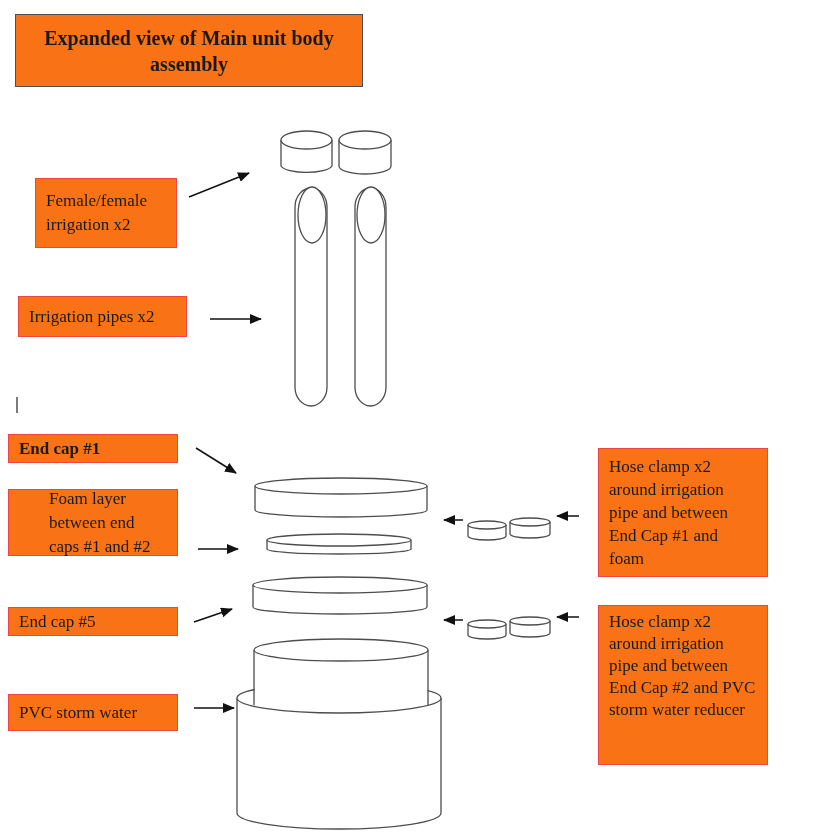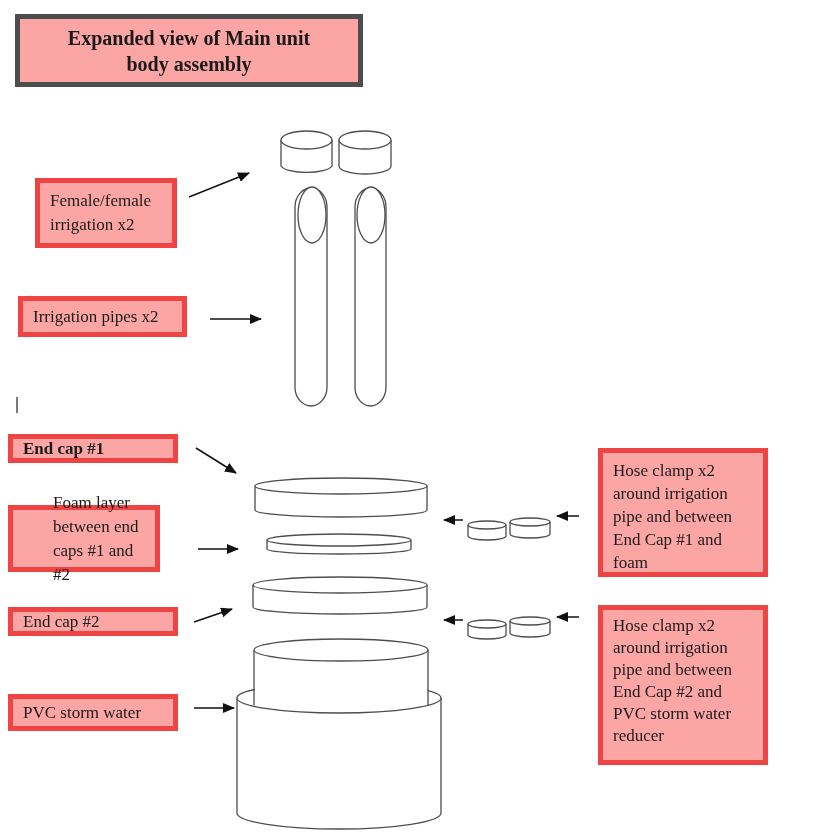--- a/index.html
+++ b/index.html
@@ -9,40 +9,40 @@
     height: 840px;
     background: #ffffff;
     font-family: "Liberation Serif", serif;
     color: #1a1a1a;
     overflow: hidden;
   }
   .canvas svg { position: absolute; left: 0; top: 0; }
   .box {
     position: absolute;
     box-sizing: border-box;
-    border: 5px solid #ef4444;
-    background: #fca5a5;
+    border: 1px solid #ef4444;
+    background: #f97316;
     font-size: 17px;
     line-height: 24px;
     display: flex;
     align-items: center;
     padding: 0 10px;
   }
   .box.top-align { align-items: flex-start; }
   .title-box {
     left: 15px; top: 14px; width: 348px; height: 73px;
     font-size: 20px; font-weight: bold;
     justify-content: center; text-align: center;
     padding: 0 28px; line-height: 26px;
     border-color: #4d4d4d;
   }
   .couplings-box   { left: 35px;  top: 178px; width: 142px; height: 70px;  }
   .irrigation-box  { left: 18px;  top: 296px; width: 169px; height: 41px;  }
   .endcap1-box     { left: 8px;   top: 434px; width: 170px; height: 29px; font-weight: bold;  }
-  .foam-box        { left: 8px;   top: 505px; width: 152px; height: 67px; padding-left: 40px;  }
+  .foam-box        { left: 8px;   top: 489px; width: 170px; height: 67px; padding-left: 40px;  }
   .endcap2-box     { left: 8px;   top: 607px; width: 170px; height: 29px;  }
   .pvc-box         { left: 8px;   top: 694px; width: 170px; height: 37px;  }
   .hose1-box       { left: 598px; top: 448px; width: 170px; height: 129px;
                      line-height: 23px; padding: 6px 10px; }
   .hose2-box       { left: 598px; top: 605px; width: 170px; height: 160px;
                      line-height: 22px; padding: 5px 10px; }
 </style>
 </head>
 <body>
 
@@ -137,21 +137,21 @@
   <div class="box title-box">Expanded view of Main unit body assembly</div>
 
   <div class="box couplings-box">Female/female irrigation x2</div>
 
   <div class="box irrigation-box">Irrigation pipes x2</div>
 
   <div class="box endcap1-box">End cap #1</div>
 
   <div class="box foam-box">Foam layer between end caps #1 and #2</div>
 
-  <div class="box endcap2-box">End cap #2</div>
+  <div class="box endcap2-box">End cap #5</div>
 
   <div class="box pvc-box">PVC storm water</div>
 
   <div class="box hose1-box top-align">Hose clamp x2 around irrigation pipe and between End Cap #1 and foam</div>
 
   <div class="box hose2-box top-align">Hose clamp x2 around irrigation pipe and between End Cap #2 and PVC storm water reducer</div>
 
 </div>
 
 </body></html>

